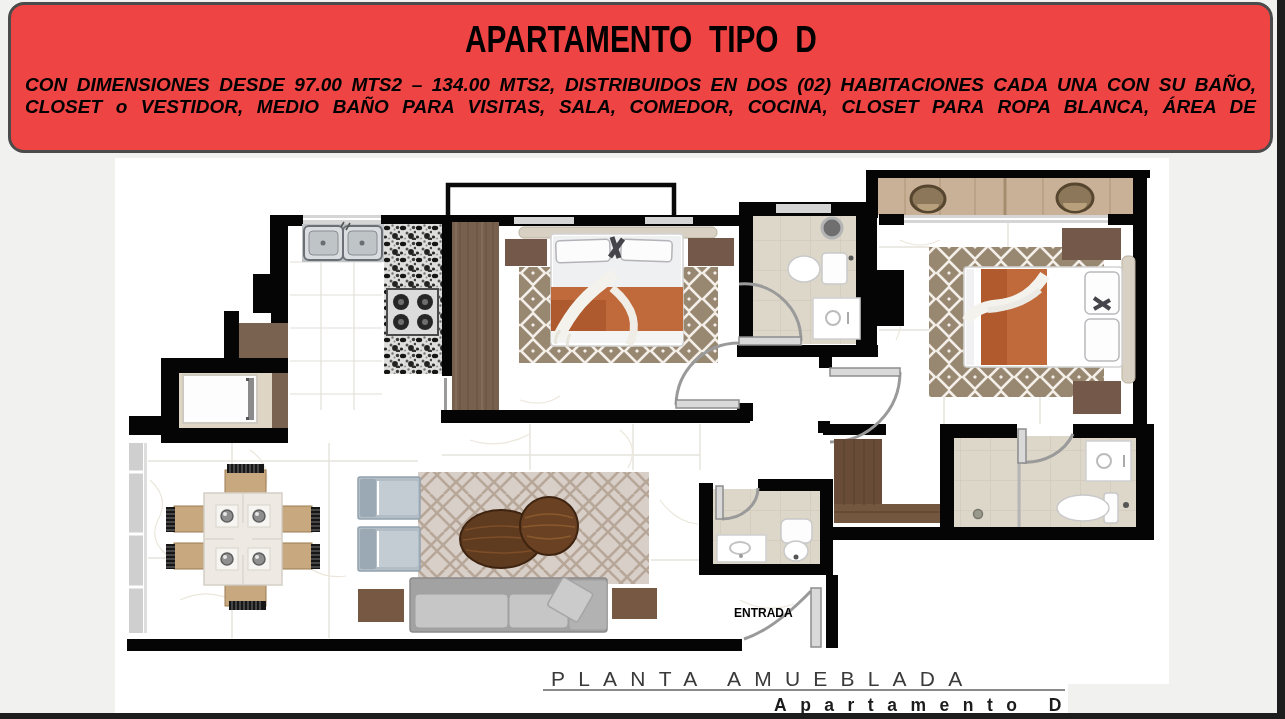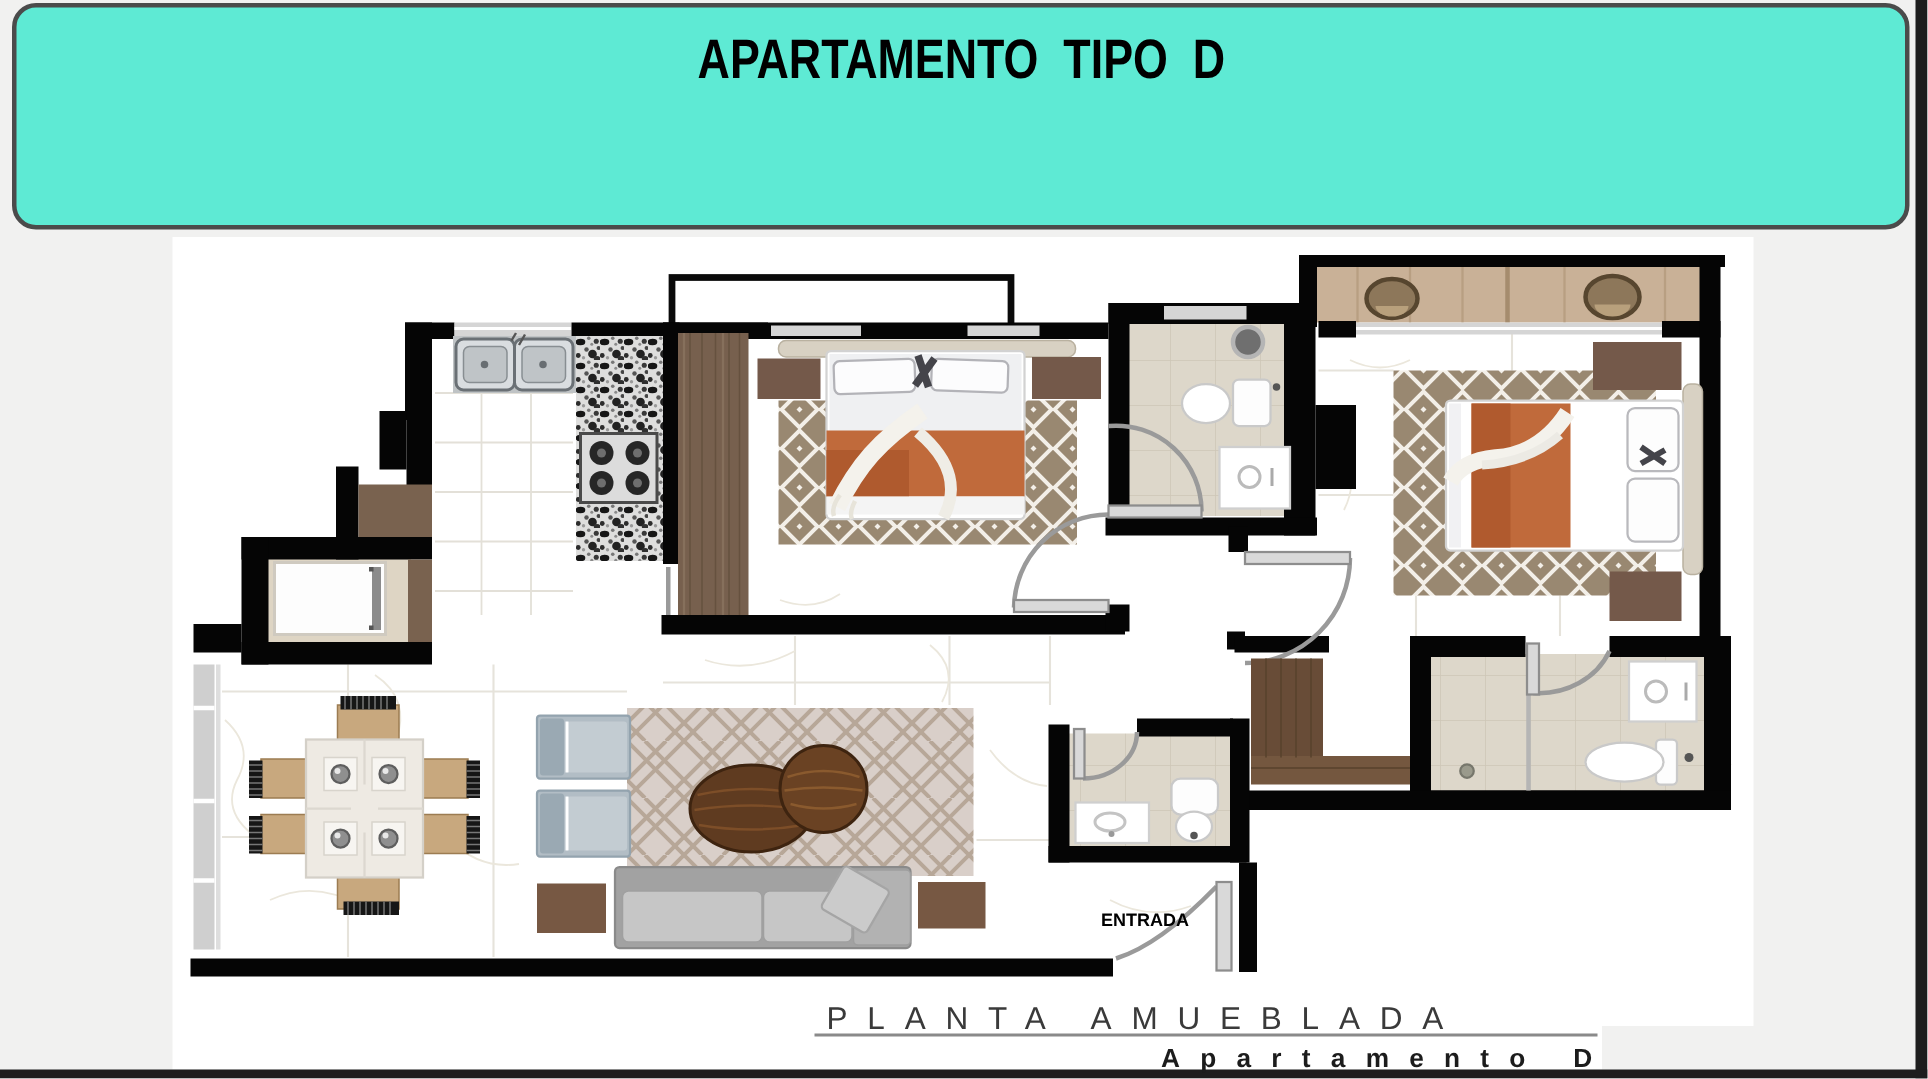--- a/index.html
+++ b/index.html
@@ -1,36 +1,38 @@
 <!DOCTYPE html>
 <html><head>
 <meta charset="utf-8">
 <style>
   html,body{margin:0;padding:0;width:1285px;height:719px;overflow:hidden;
     background:#f1f1f0;font-family:"Liberation Sans",sans-serif;}
   #page{position:relative;width:1285px;height:719px;}
   #hdr{position:absolute;left:8px;top:2px;width:1259px;height:145px;
-    background:#5eead4;border:3px solid #4b4b4b;border-radius:16px;z-index:2;}
+    background:#ef4444;border:3px solid #4b4b4b;border-radius:16px;z-index:2;}
   #title{margin-top:15px;text-align:center;font-weight:bold;font-size:37px;
     line-height:40px;color:#000;}
   #title span{display:inline-block;transform:scaleX(0.807);transform-origin:50% 50%;}
   #par{margin:14px 14px 0 14px;font-weight:bold;font-style:italic;font-size:19px;
     line-height:22px;color:#000;}
   .jl{text-align:justify;text-align-last:justify;}
   svg{position:absolute;left:0;top:0;z-index:1;}
 </style>
 </head>
 <body>
 <div id="page">
 
 <div id="hdr">
 
   <div id="title"><span>APARTAMENTO&nbsp; TIPO&nbsp; D</span></div>
 
   <div id="par">
+    <div class="jl">CON DIMENSIONES DESDE 97.00 MTS2 – 134.00 MTS2, DISTRIBUIDOS EN DOS (02) HABITACIONES CADA UNA CON SU BAÑO,</div>
+    <div class="jl">CLOSET o VESTIDOR, MEDIO BAÑO PARA VISITAS, SALA, COMEDOR, COCINA, CLOSET PARA ROPA BLANCA, ÁREA DE</div>
   </div>
 </div>
 
 <svg width="1285" height="719" viewBox="0 0 1285 719">
 <defs>
 
   <pattern id="gran" width="16" height="16" patternUnits="userSpaceOnUse">
     <rect width="16" height="16" fill="#dededd"></rect>
     <ellipse cx="3" cy="4" rx="3.2" ry="2.2" fill="#161616"></ellipse>
     <circle cx="11" cy="12" r="2.9" fill="#222"></circle>

